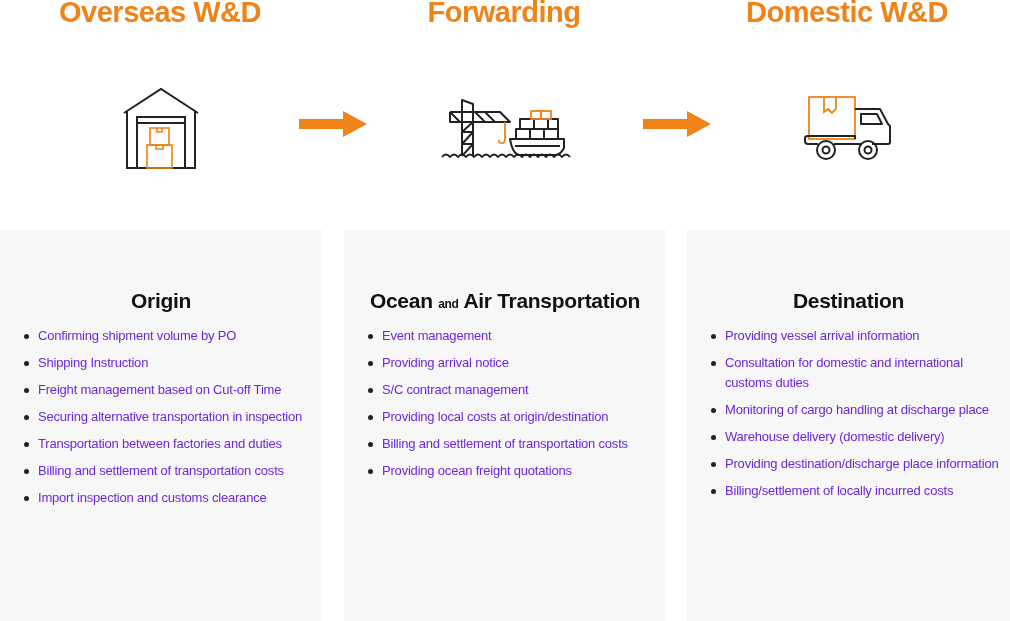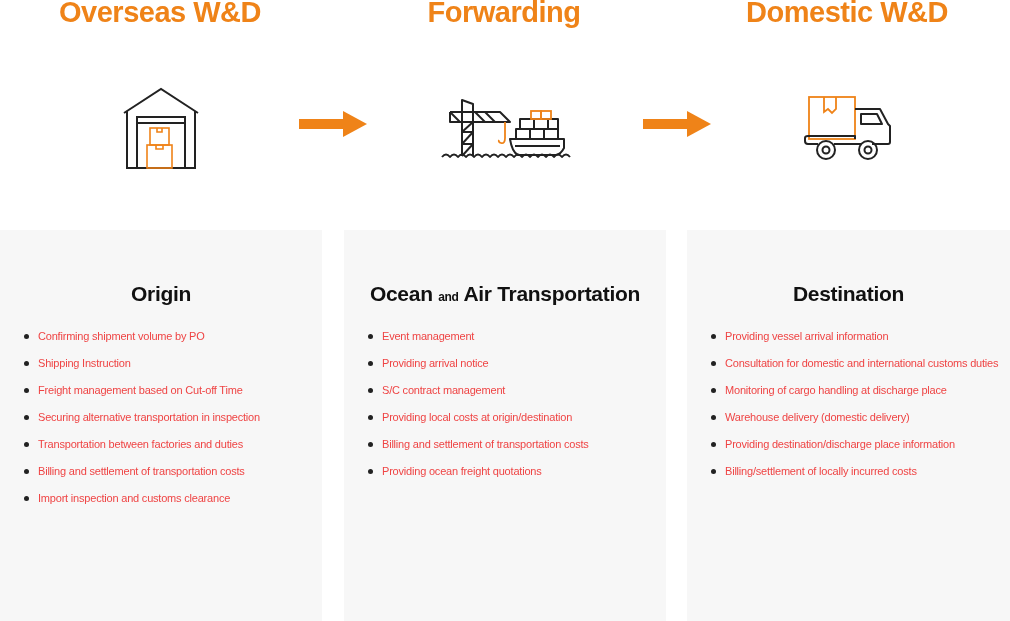--- a/index.html
+++ b/index.html
@@ -1,24 +1,24 @@
 <!DOCTYPE html>
 <html><head>
 <meta charset="utf-8">
 <style>
   html, body { margin:0; padding:0; background:#ffffff; }
   body { width:1010px; height:621px; position:relative; overflow:hidden; font-family:"Liberation Sans", sans-serif; color:#222; }
   .stage-title { position:absolute; top:-4px; font-size:29px; font-weight:bold; color:#ef8318; letter-spacing:-0.5px; text-align:center; width:320px; white-space:nowrap; }
   .icon { position:absolute; }
   .arrow { position:absolute; top:111px; width:68px; height:26px; }
   .panel { position:absolute; top:230px; height:391px; background:#f7f7f7; }
-  .panel h2 { margin:8px; position:absolute; top:44px; left:0; right:0; text-align:center; font-size:21px; font-weight:bold; color:#111; letter-spacing:-0.3px; }
+  .panel h2 { margin:15px; position:absolute; top:44px; left:0; right:0; text-align:center; font-size:21px; font-weight:bold; color:#111; letter-spacing:-0.3px; }
   .panel h2 .small { font-size:12px; }
   .panel ul { position:absolute; top:96px; margin:0; padding:0; list-style:none; }
-  .panel li { position:relative; font-size:11px; line-height:20px; color:#ef4444; margin-bottom:7px; padding-left:16px; letter-spacing:-0.2px; }
+  .panel li { position:relative; font-size:13px; line-height:20px; color:#6d28d9; margin-bottom:7px; padding-left:16px; letter-spacing:-0.2px; }
   .panel li::before { content:""; position:absolute; left:2px; top:8px; width:5px; height:5px; border-radius:50%; background:#222; }
 </style>
 </head>
 <body>
 
 <div class="stage-title" style="left:0px;">Overseas W&amp;D</div>
 <div class="stage-title" style="left:344px;">Forwarding</div>
 <div class="stage-title" style="left:687px;">Domestic W&amp;D</div>
 
 <svg class="icon" style="left:120px;top:86px;" width="82" height="86" viewBox="0 0 82 86">

